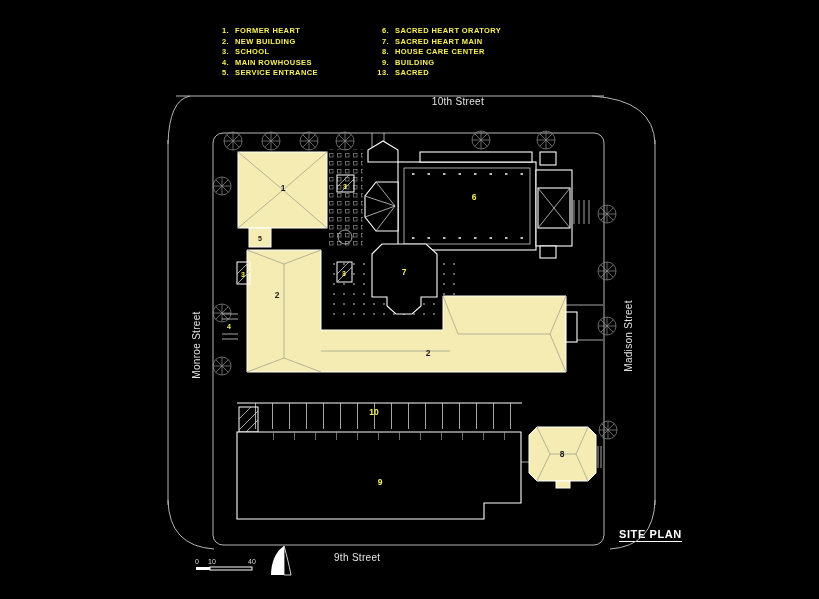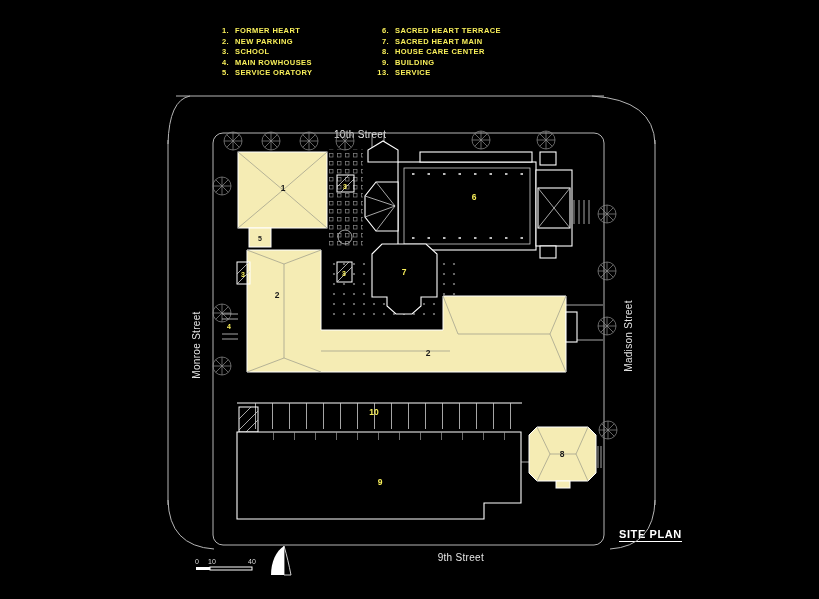--- a/index.html
+++ b/index.html
@@ -17,22 +17,22 @@
           color:var(--legend,#f8ef5a);font-weight:bold;font-size:7.5px;letter-spacing:.4px}
   .legend .col{position:absolute;top:0;white-space:nowrap}
   .col1{left:0}
   .col2{left:157px}
   .legend-row{display:flex;line-height:10.6px}
   .legend-num{width:15px;text-align:right;margin-right:6px}
   .col2 .legend-num{width:18px}
 
   
   .street-label{position:absolute;color:#e6e6e6;font-size:10px;letter-spacing:.3px}
-  .street-top{left:334px;top:129px;width:150px;text-align:left}
-  .street-bottom{left:334px;top:552px;width:150px;text-align:right}
+  .street-top{left:334px;top:96px;width:150px;text-align:right}
+  .street-bottom{left:334px;top:552px;width:150px;text-align:left}
   .street-left{left:196px;top:345px;transform:translate(-50%,-50%) rotate(-90deg);white-space:nowrap}
   .street-right{left:628px;top:336px;transform:translate(-50%,-50%) rotate(-90deg);white-space:nowrap}
   .site-title{position:absolute;left:619px;top:528px;color:#fff;font-weight:bold;font-size:11px;
               letter-spacing:.6px;border-bottom:1.5px solid #fff;padding-bottom:1px}
 
   
   .w{stroke:var(--line,#fff);stroke-width:1;fill:none}
   .w2{stroke:#cfcfcf;stroke-width:.8;fill:none}
   .wb{stroke:var(--line,#fff);stroke-width:1.1;fill:#000}
   .cream{fill:var(--fill,#f5ecb4);stroke:var(--line,#fff);stroke-width:1}
@@ -52,55 +52,55 @@
 <div class="stage">
 
   <div class="legend">
     <div class="col col1">
       <div class="legend-row">
         <span class="legend-num">1.</span>
         <span class="legend-label">FORMER HEART</span>
       </div>
       <div class="legend-row">
         <span class="legend-num">2.</span>
-        <span class="legend-label">NEW PARKING</span>
+        <span class="legend-label">NEW BUILDING</span>
       </div>
       <div class="legend-row">
         <span class="legend-num">3.</span>
         <span class="legend-label">SCHOOL</span>
       </div>
       <div class="legend-row">
         <span class="legend-num">4.</span>
         <span class="legend-label">MAIN ROWHOUSES</span>
       </div>
       <div class="legend-row">
         <span class="legend-num">5.</span>
-        <span class="legend-label">SERVICE ORATORY</span>
+        <span class="legend-label">SERVICE ENTRANCE</span>
       </div>
     </div>
     <div class="col col2">
       <div class="legend-row">
         <span class="legend-num">6.</span>
-        <span class="legend-label">SACRED HEART TERRACE</span>
+        <span class="legend-label">SACRED HEART ORATORY</span>
       </div>
       <div class="legend-row">
         <span class="legend-num">7.</span>
         <span class="legend-label">SACRED HEART MAIN</span>
       </div>
       <div class="legend-row">
         <span class="legend-num">8.</span>
         <span class="legend-label">HOUSE CARE CENTER</span>
       </div>
       <div class="legend-row">
         <span class="legend-num">9.</span>
         <span class="legend-label">BUILDING</span>
       </div>
       <div class="legend-row">
         <span class="legend-num">13.</span>
-        <span class="legend-label">SERVICE</span>
+        <span class="legend-label">SACRED</span>
       </div>
     </div>
   </div>
 
   <div class="street-label street-top">10th Street</div>
   <div class="street-label street-bottom">9th Street</div>
   <div class="street-label street-left">Monroe Street</div>
   <div class="street-label street-right">Madison Street</div>
 
   <div class="site-title">SITE PLAN</div>

